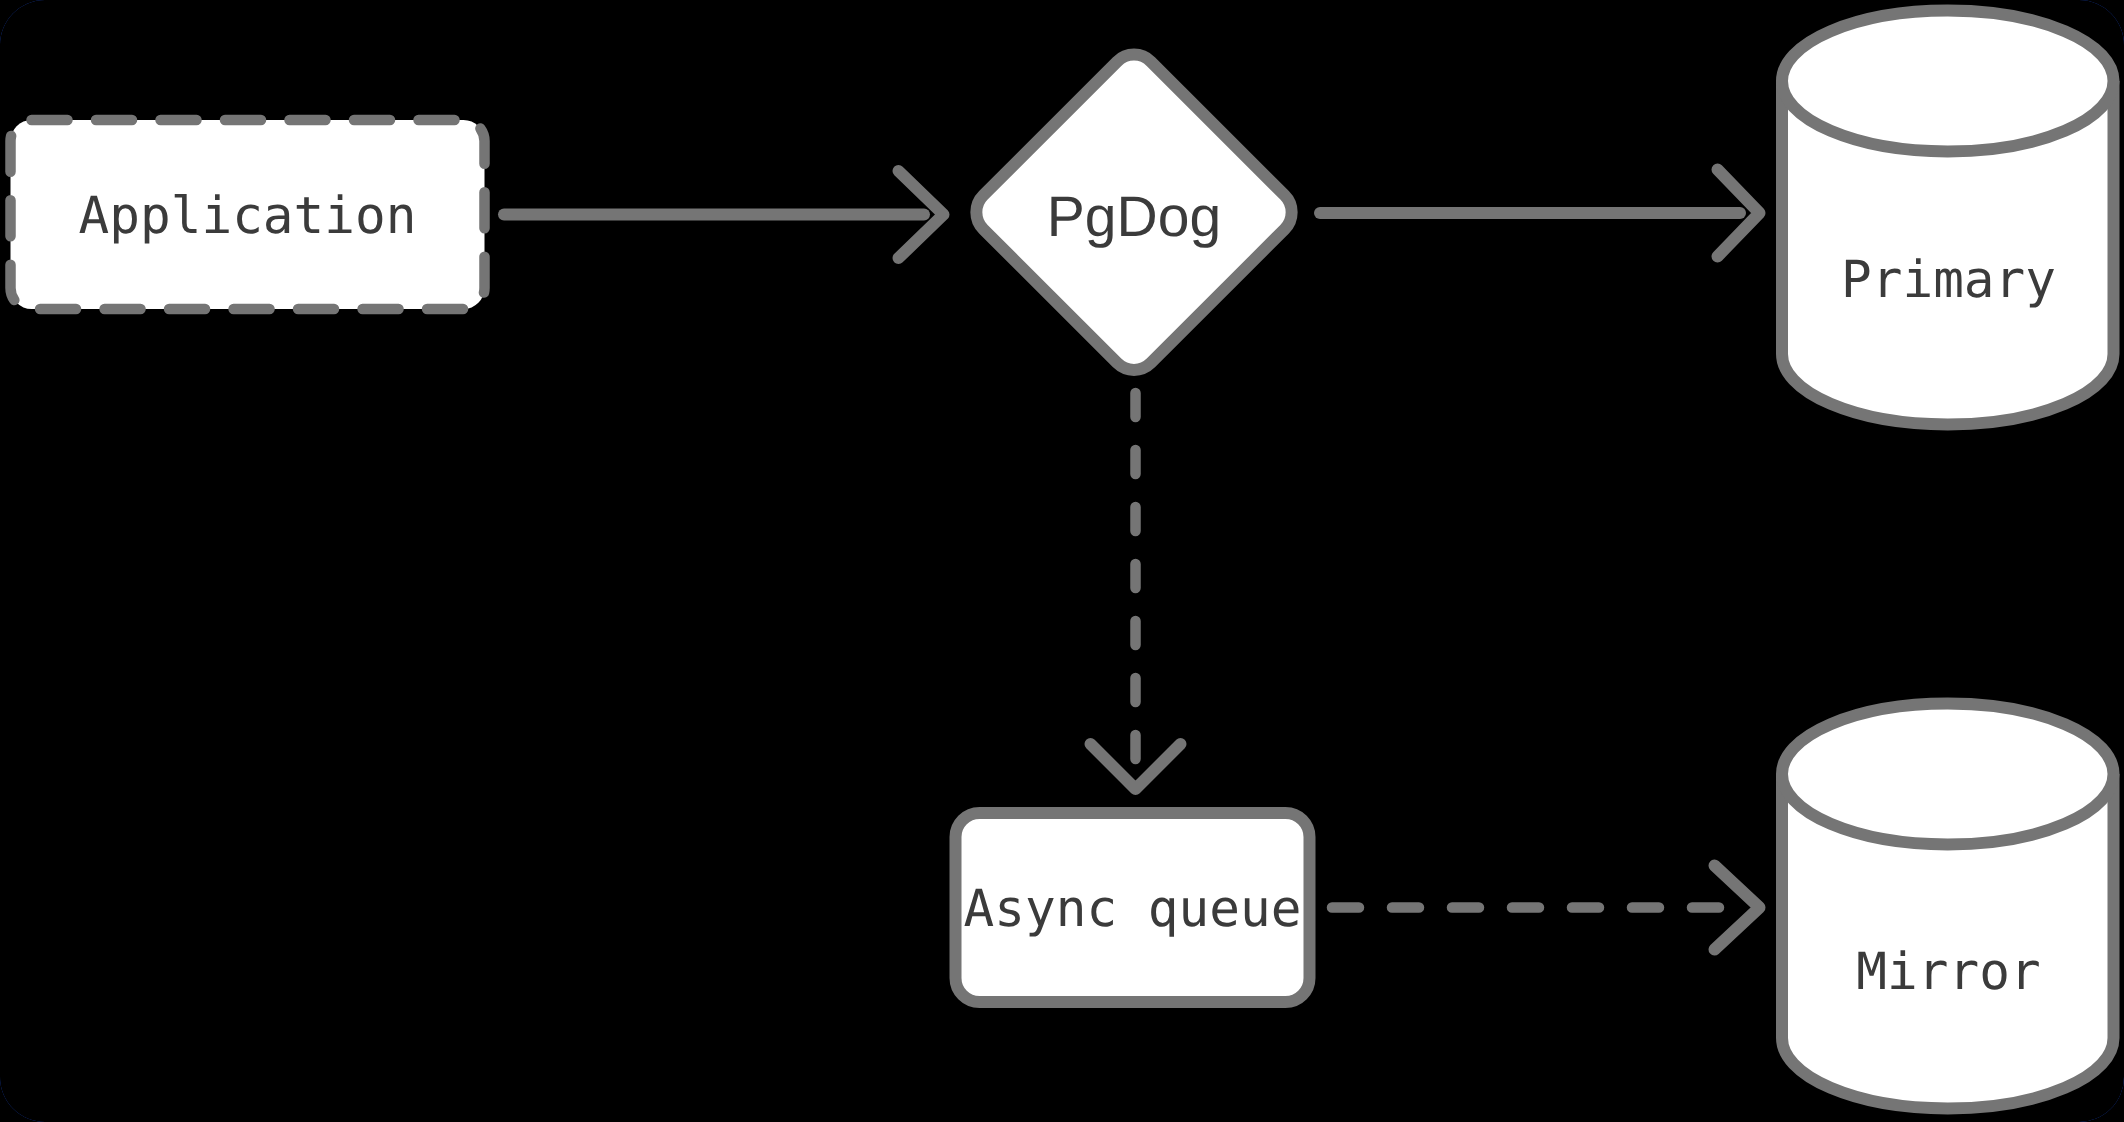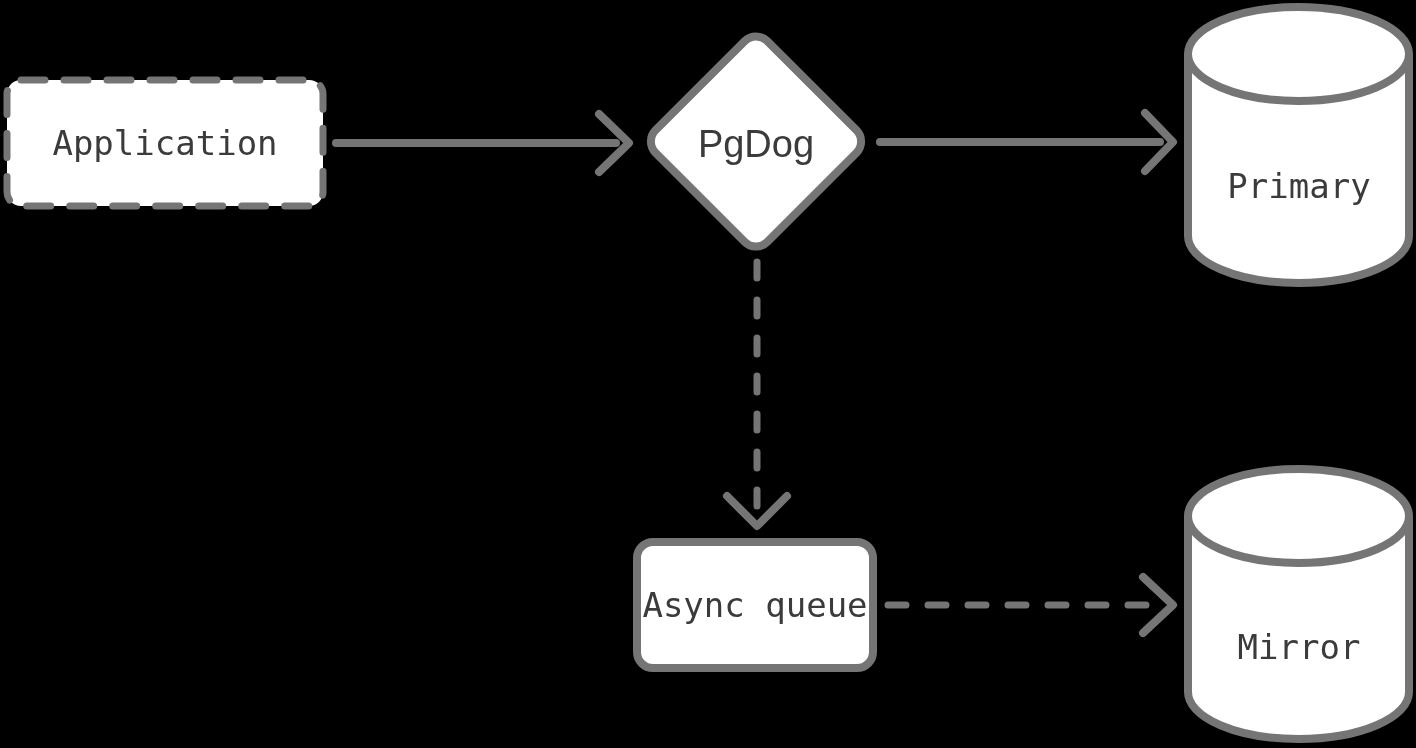--- a/index.html
+++ b/index.html
@@ -7,20 +7,21 @@
     padding: 0;
     background: #000000;
   }
   .canvas {
     position: relative;
     width: 1416px;
     height: 748px;
     background: #1d4ed8;
     overflow: hidden;
     font-family: "DejaVu Sans Mono", monospace;
+    border-radius: 30px;
   }
   svg { display: block; }
   .node-fill   { fill: #ffffff; }
   .stroke      { stroke: #757575; fill: none; }
   .node-label  {
     font-family: "DejaVu Sans Mono", "Liberation Mono", monospace;
     font-size: 34px;
     font-weight: 500;
     fill: #3b3b3b;
     text-anchor: middle;

